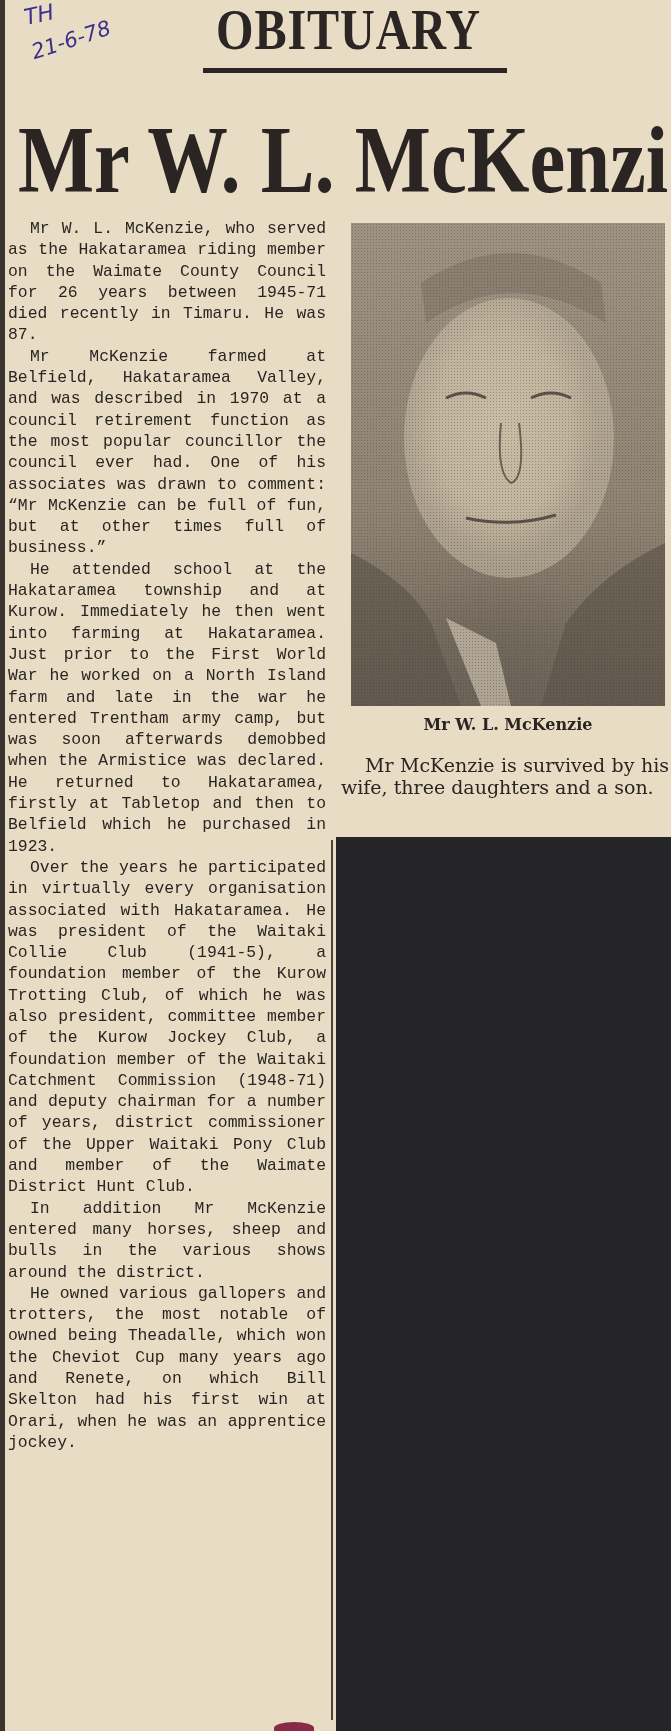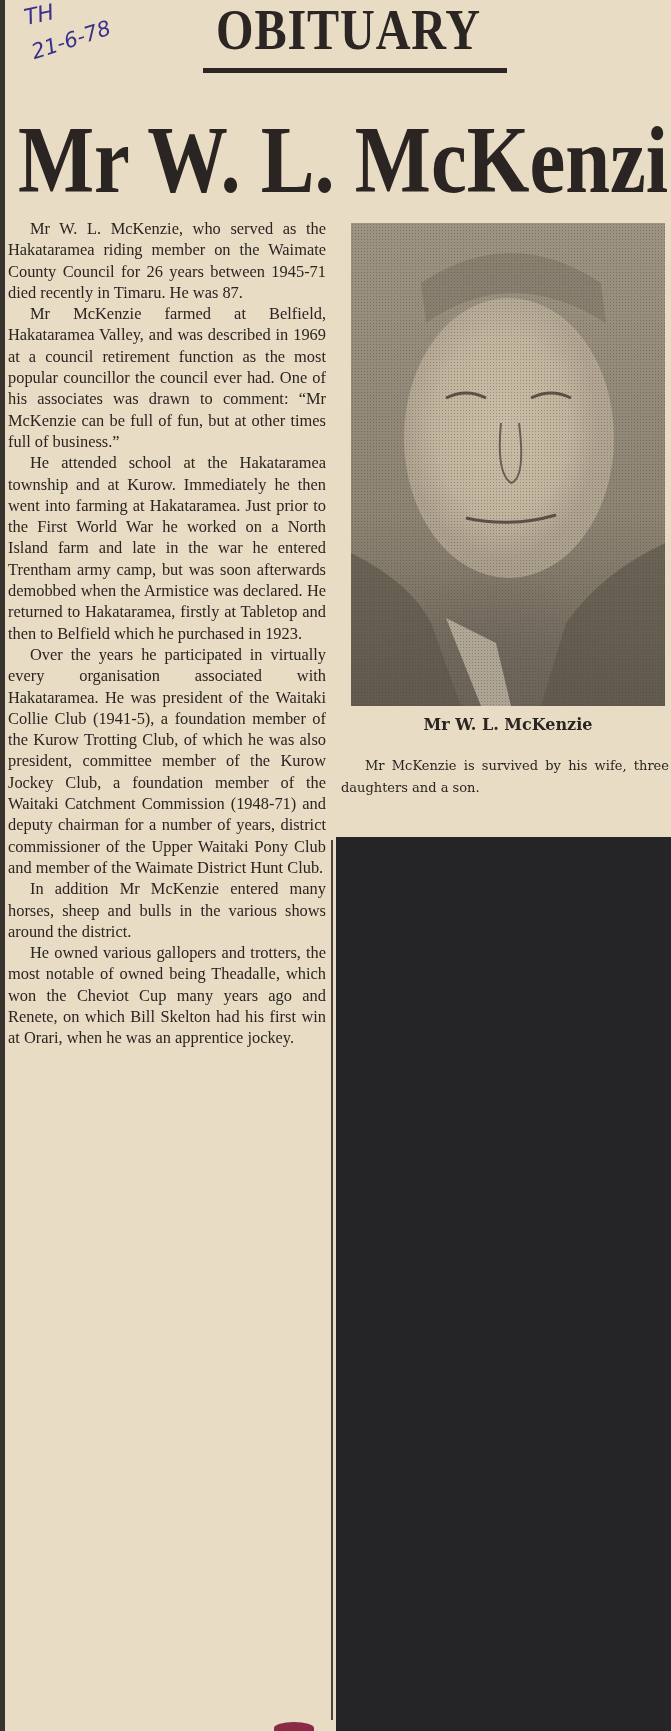--- a/index.html
+++ b/index.html
@@ -20,21 +20,21 @@
   }
   .kicker-rule { position:absolute; left:203px; top:68px; width:304px; height:5px; background:#2b2623; }
   .headline {
     position:absolute; left:18px; top:110px; width:648px;
     font-family:"Liberation Serif", serif; font-weight:bold; font-size:96px; line-height:100px;
     white-space:nowrap; transform:scaleX(0.84); transform-origin:left top; color:#2a2522;
   }
   .col-left {
     position:absolute; left:8px; top:218px; width:318px;
     font-size:16.4px; line-height:21.3px; text-align:justify; hyphens:manual;
-    font-family:Liberation Serif, serif;
+    font-family:Liberation Mono, monospace;
   }
   .col-left p { margin:0; text-indent:22px; }
   .col-rule { position:absolute; left:331px; top:840px; width:2px; height:880px; background:#4a4440; }
   .photo {
     position:absolute; left:351px; top:223px; width:314px; height:483px;
     background:
       radial-gradient(ellipse 38% 34% at 48% 42%, #cbbfa7 0%, #b9ad96 55%, rgba(0,0,0,0) 80%),
       radial-gradient(ellipse 60% 40% at 45% 100%, #6e655a 0%, rgba(0,0,0,0) 70%),
       linear-gradient(180deg,#9d9382 0%,#8e8474 60%,#6b6357 100%);
     overflow:hidden;
@@ -43,21 +43,21 @@
     content:""; position:absolute; inset:0;
     background-image:radial-gradient(#3e372f 0.7px, transparent 0.9px);
     background-size:3px 3px; opacity:0.35;
   }
   .caption {
     position:absolute; left:351px; top:715px; width:314px; text-align:center;
     font-family:"DejaVu Serif", serif; font-weight:bold; font-size:16px;
   }
   .survived {
     position:absolute; left:341px; top:755px; width:328px;
-    font-size:13px; line-height:21.5px; text-align:justify;
+    font-size:19px; line-height:21.5px; text-align:justify;
   }
   .survived p { margin:0; text-indent:24px; }
   .dark-panel {
     position:absolute; left:336px; top:837px; width:335px; height:894px;
     background:#252426;
   }
   .thumb { position:absolute; left:274px; top:1722px; width:40px; height:12px; border-radius:50% 50% 0 0; background:#8b2a45; }
 </style>
 </head>
 <body>
@@ -67,21 +67,21 @@
 <div class="handnote hn-initials">TH</div>
 <div class="handnote hn-date">21-6-78</div>
 
 <div class="kicker">OBITUARY</div>
 <div class="kicker-rule"></div>
 
 <div class="headline">Mr W. L. McKenzie</div>
 
 <div class="col-left">
   <p>Mr W. L. McKenzie, who served as the Hakataramea riding member on the Waimate County Council for 26 years between 1945-71 died recently in Timaru. He was 87.</p>
-  <p>Mr McKenzie farmed at Belfield, Hakataramea Valley, and was described in 1969 at a council retirement function as the most popular councillor the council ever had. One of his associates was drawn to comment: “Mr McKenzie can be full of fun, but at other times full of business.”</p>
+  <p>Mr McKenzie farmed at Belfield, Hakataramea Valley, and was described in 1970 at a council retirement function as the most popular councillor the council ever had. One of his associates was drawn to comment: “Mr McKenzie can be full of fun, but at other times full of business.”</p>
   <p>He attended school at the Hakataramea township and at Kurow. Immediately he then went into farming at Hakataramea. Just prior to the First World War he worked on a North Island farm and late in the war he entered Trentham army camp, but was soon afterwards demobbed when the Armistice was declared. He returned to Hakataramea, firstly at Tabletop and then to Belfield which he purchased in 1923.</p>
   <p>Over the years he participated in virtually every organisation associated with Hakataramea. He was president of the Waitaki Collie Club (1941-5), a foundation member of the Kurow Trotting Club, of which he was also president, committee member of the Kurow Jockey Club, a foundation member of the Waitaki Catchment Commission (1948-71) and deputy chairman for a number of years, district commissioner of the Upper Waitaki Pony Club and member of the Waimate District Hunt Club.</p>
   <p>In addition Mr McKenzie entered many horses, sheep and bulls in the various shows around the district.</p>
   <p>He owned various gallopers and trotters, the most notable of owned being Theadalle, which won the Cheviot Cup many years ago and Renete, on which Bill Skelton had his first win at Orari, when he was an apprentice jockey.</p>
 </div>
 
 <div class="col-rule"></div>
 
 <div class="photo">
   <svg width="314" height="483" viewBox="0 0 314 483" style="position:absolute;left:0;top:0">

